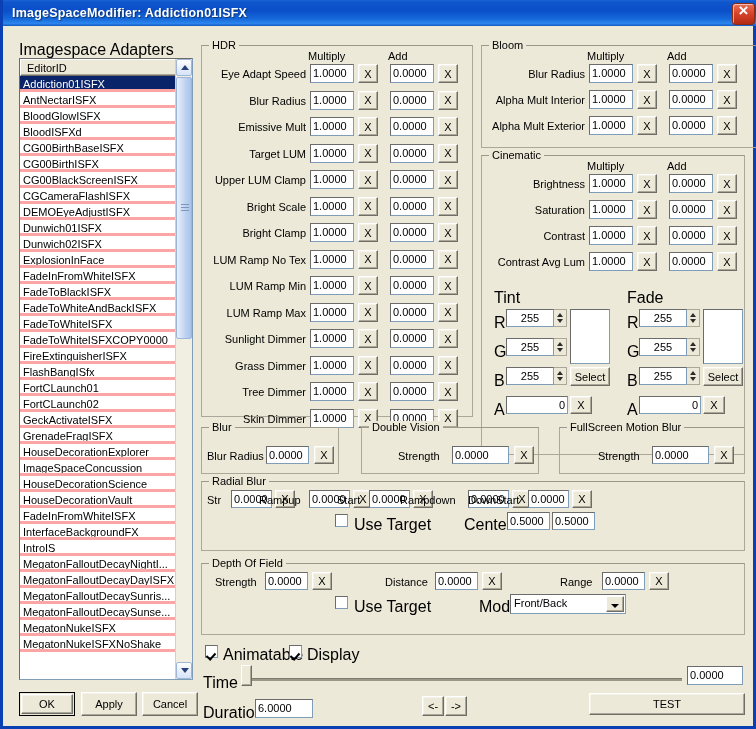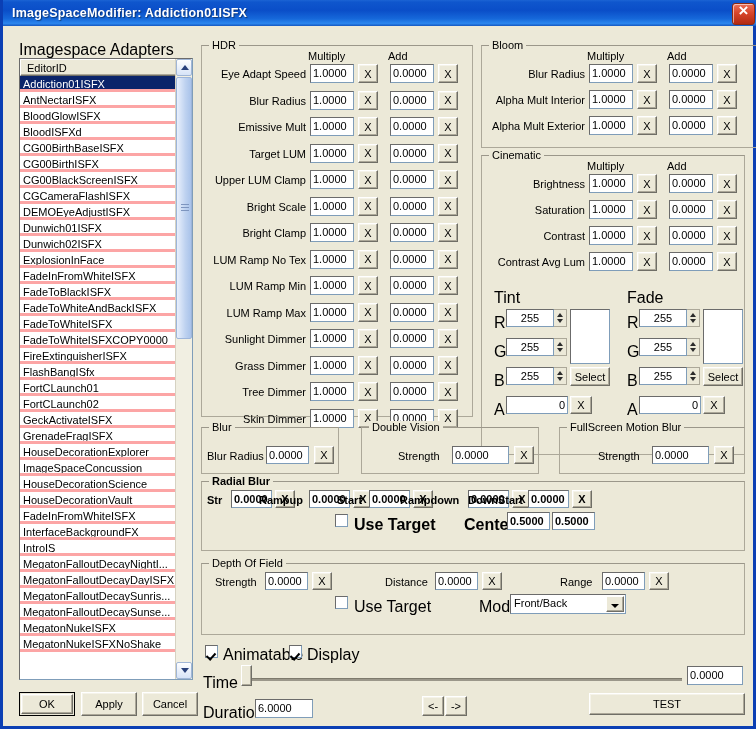--- a/index.html
+++ b/index.html
@@ -409,21 +409,21 @@
     <div class="btn" style="left:152px;top:18px;width:20px;height:18px;">X</div>
   </div>
 
   <div class="grp" style="left:556px;top:427px;width:186px;height:47px;">
     <div class="cap">FullScreen Motion Blur</div>
     <div class="rlbl" style="left:38px;top:22px;">Strength</div>
     <div class="tf" style="left:92px;top:18px;width:57px;height:18px;">0.0000</div>
     <div class="btn" style="left:154px;top:18px;width:20px;height:18px;">X</div>
   </div>
 
-  <div class="grp" style="left:198px;top:481px;width:544px;height:70px;font-weight:bold;">
+  <div class="grp" style="left:198px;top:481px;width:544px;height:70px;">
     <div class="cap">Radial Blur</div>
     <div id="rb-fields">
         <div class="rlbl" style="left: 5px; top: 12px;">Str</div>
         <div class="tf" style="left: 29px; top: 8px; width: 41px; height: 18px;">0.0000</div>
         <div class="btn" style="left: 73px; top: 8px; width: 20px; height: 18px;">X</div>
         <div class="rlbl" style="left: 57px; top: 12px;">Rampup</div>
         <div class="tf" style="left: 107px; top: 8px; width: 41px; height: 18px;">0.0000</div>
         <div class="btn" style="left: 151px; top: 8px; width: 20px; height: 18px;">X</div>
         <div class="rlbl" style="left: 135px; top: 12px;">Start</div>
         <div class="tf" style="left: 167px; top: 8px; width: 41px; height: 18px;">0.0000</div>

